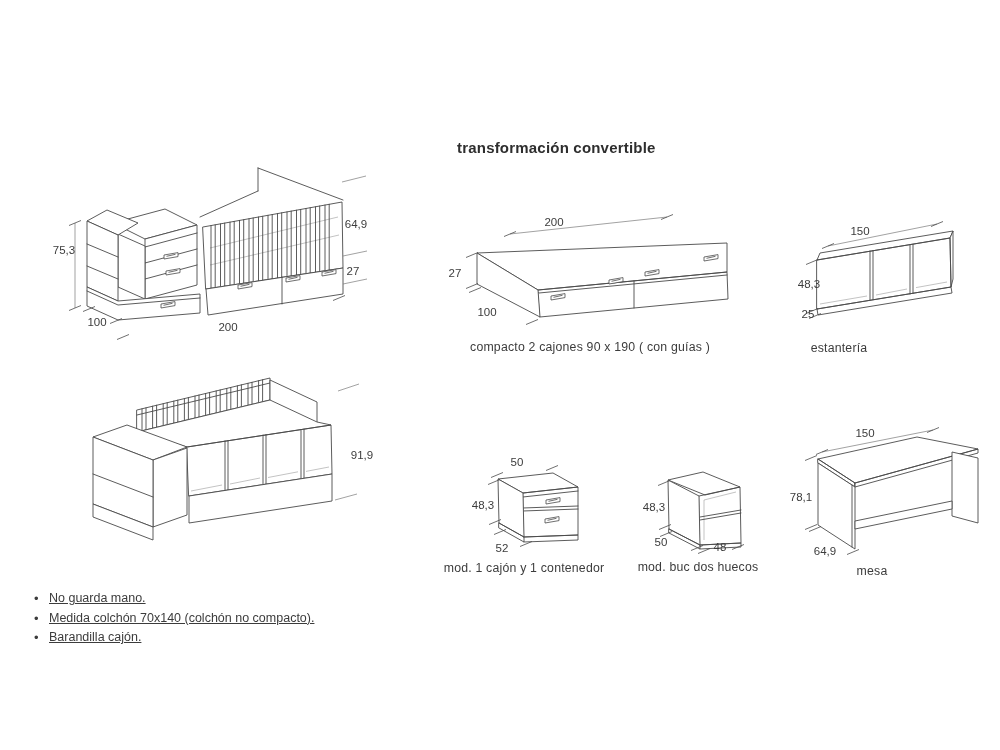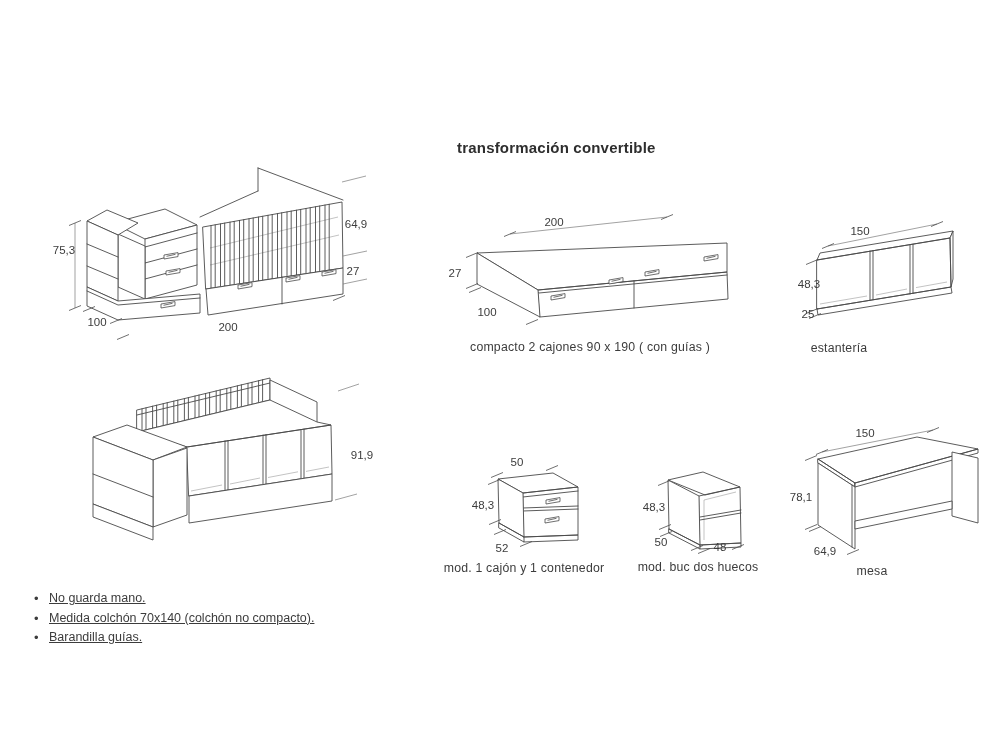--- a/index.html
+++ b/index.html
@@ -260,16 +260,16 @@
       <use href="#tick" x="30" y="104"></use>
         <use href="#tick" x="68" y="127"></use>
       <text x="40" y="130" text-anchor="middle">64,9</text>
     </g>
     <text class="cap" x="87" y="150" text-anchor="middle">mesa</text>
   </svg>
 
   <ul class="notes">
     <li>No guarda mano.</li>
     <li>Medida colchón 70x140 (colchón no compacto).</li>
-    <li>Barandilla guías.</li>
+    <li>Barandilla cajón.</li>
   </ul>
 
 </div>
 
 </body></html>

